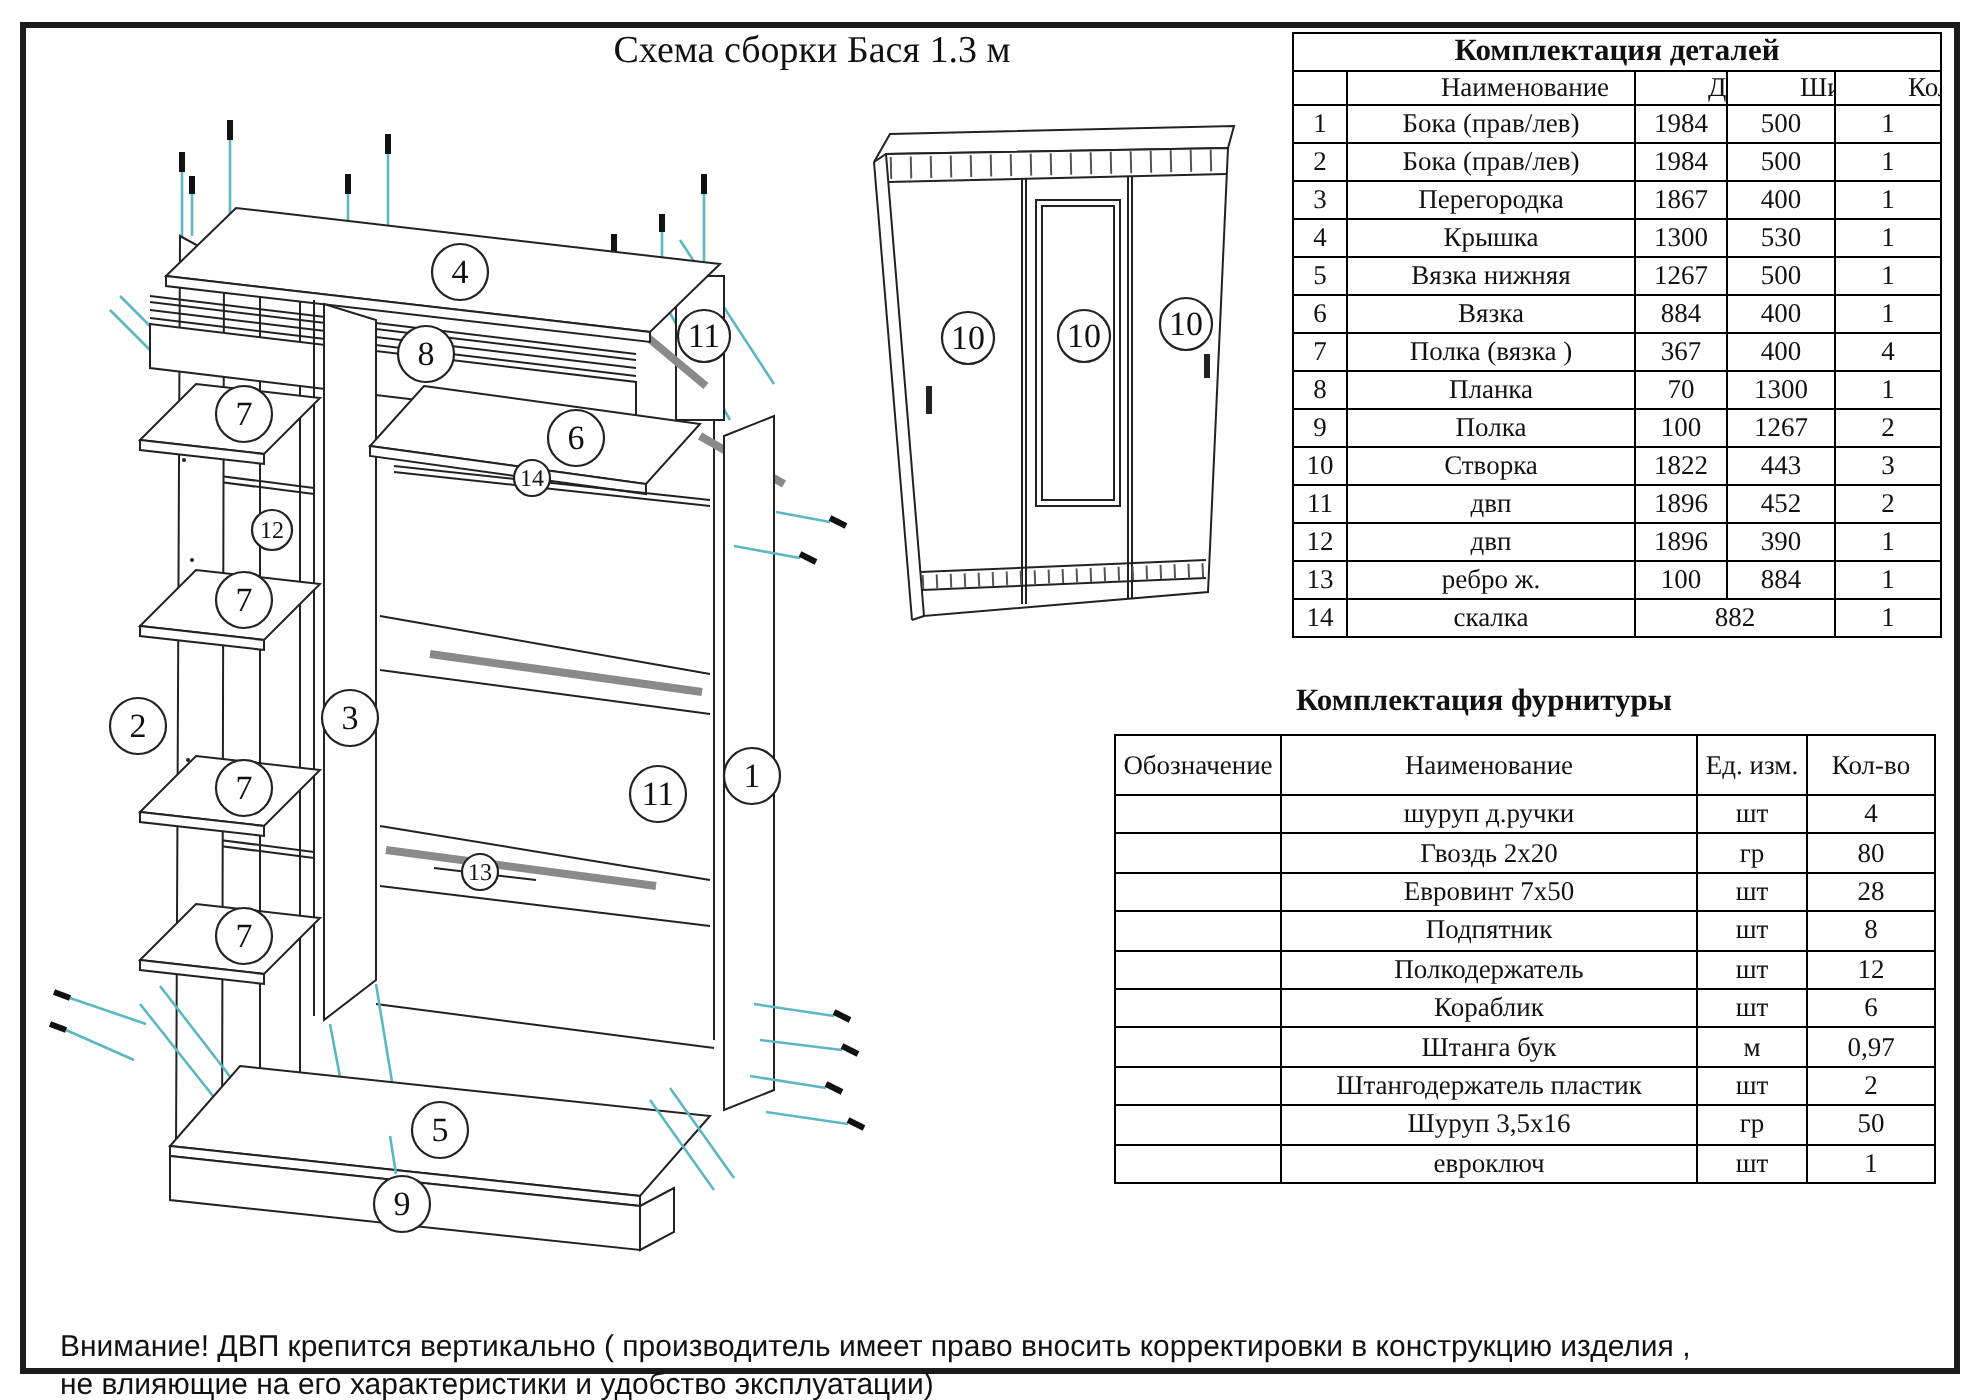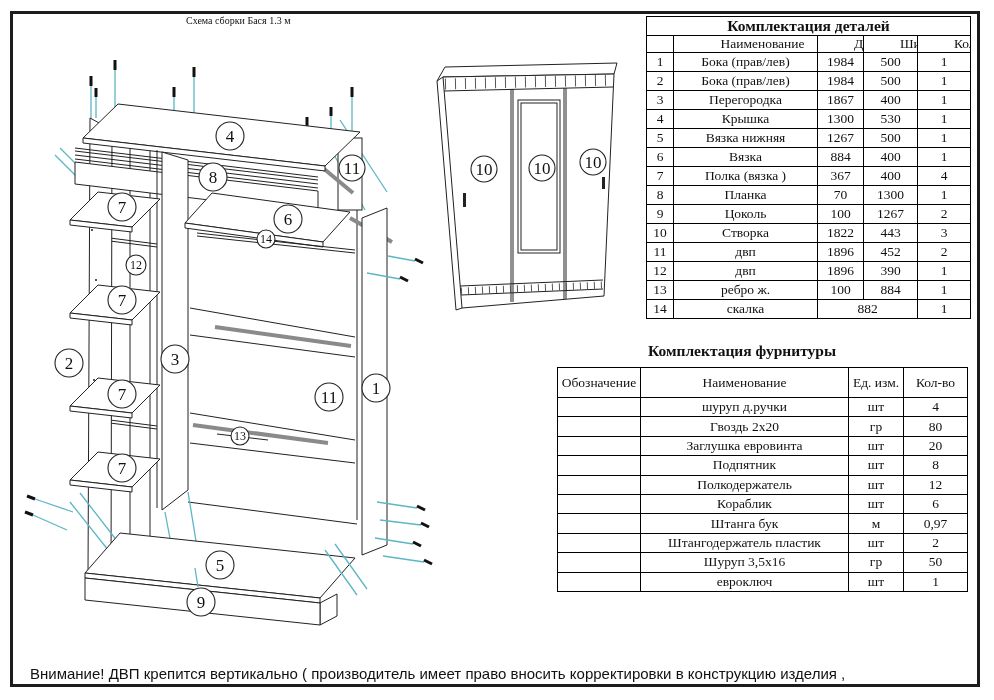--- a/index.html
+++ b/index.html
@@ -1,19 +1,19 @@
 <!DOCTYPE html>
 <html style="--teal: #5bb7c4;"><head>
 <meta charset="utf-8">
 <style>
   html,body{margin:0;padding:0;background:#fff;}
   body{width:994px;height:700px;position:relative;font-family:"Liberation Serif",serif;color:#111;}
   .frame{position:absolute;left:10px;top:11px;width:970px;height:676px;border:3px solid #1c1c1c;background:#fff;box-sizing:border-box;}
   .abs{position:absolute;}
-  .page-title{left:186px;top:15px;width:400px;font-size:10px;}
+  .page-title{left:206px;top:15px;width:400px;text-align:center;font-size:19px;}
   
   table.t{border-collapse:collapse;table-layout:fixed;position:absolute;background:#fff;}
   table.t th,table.t td{border:1px solid #000;font-size:13.5px;font-weight:normal;text-align:center;padding:0 2px;overflow:hidden;white-space:nowrap;}
   table.t .t-title th{font-weight:bold;font-size:15.5px;height:18px;}
   #parts-table{left:646px;top:16px;width:324px;font-family:Liberation Serif, serif;}
   #parts-table thead tr.hdr th{height:16px;padding-left:36px;}
   #parts-table tbody td{height:18px;}
   #hw-title{left:537px;top:342px;width:410px;text-align:center;font-weight:bold;font-size:15.5px;}
   #hw-table{left:557px;top:367px;width:410px;border-radius:18px;}
   #hw-table thead th{height:29px;}
@@ -326,21 +326,21 @@
       </tr>
       <tr>
         <td>8</td>
         <td>Планка</td>
         <td class="small-num">70</td>
         <td>1300</td>
         <td>1</td>
       </tr>
       <tr>
         <td>9</td>
-        <td>Цоколь</td>
+        <td>Полка</td>
         <td>100</td>
         <td>1267</td>
         <td>2</td>
       </tr>
       <tr>
         <td>10</td>
         <td>Створка</td>
         <td>1822</td>
         <td>443</td>
         <td>3</td>
@@ -399,23 +399,23 @@
         <td>4</td>
       </tr>
       <tr>
         <td></td>
         <td>Гвоздь 2х20</td>
         <td>гр</td>
         <td>80</td>
       </tr>
       <tr>
         <td></td>
-        <td>Заглушка евровинта</td>
-        <td>шт</td>
-        <td>20</td>
+        <td>Евровинт 7х50</td>
+        <td>шт</td>
+        <td>28</td>
       </tr>
       <tr>
         <td></td>
         <td>Подпятник</td>
         <td>шт</td>
         <td>8</td>
       </tr>
       <tr>
         <td></td>
         <td>Полкодержатель</td>
@@ -450,13 +450,14 @@
         <td></td>
         <td>евроключ</td>
         <td>шт</td>
         <td>1</td>
       </tr>
     </tbody>
 </table>
 
 <div class="abs note">
   <span>Внимание! ДВП крепится вертикально ( производитель имеет право вносить корректировки в конструкцию изделия ,</span><br>
+  <span>не влияющие на его характеристики и удобство эксплуатации)</span>
 </div>
 
 </body></html>

